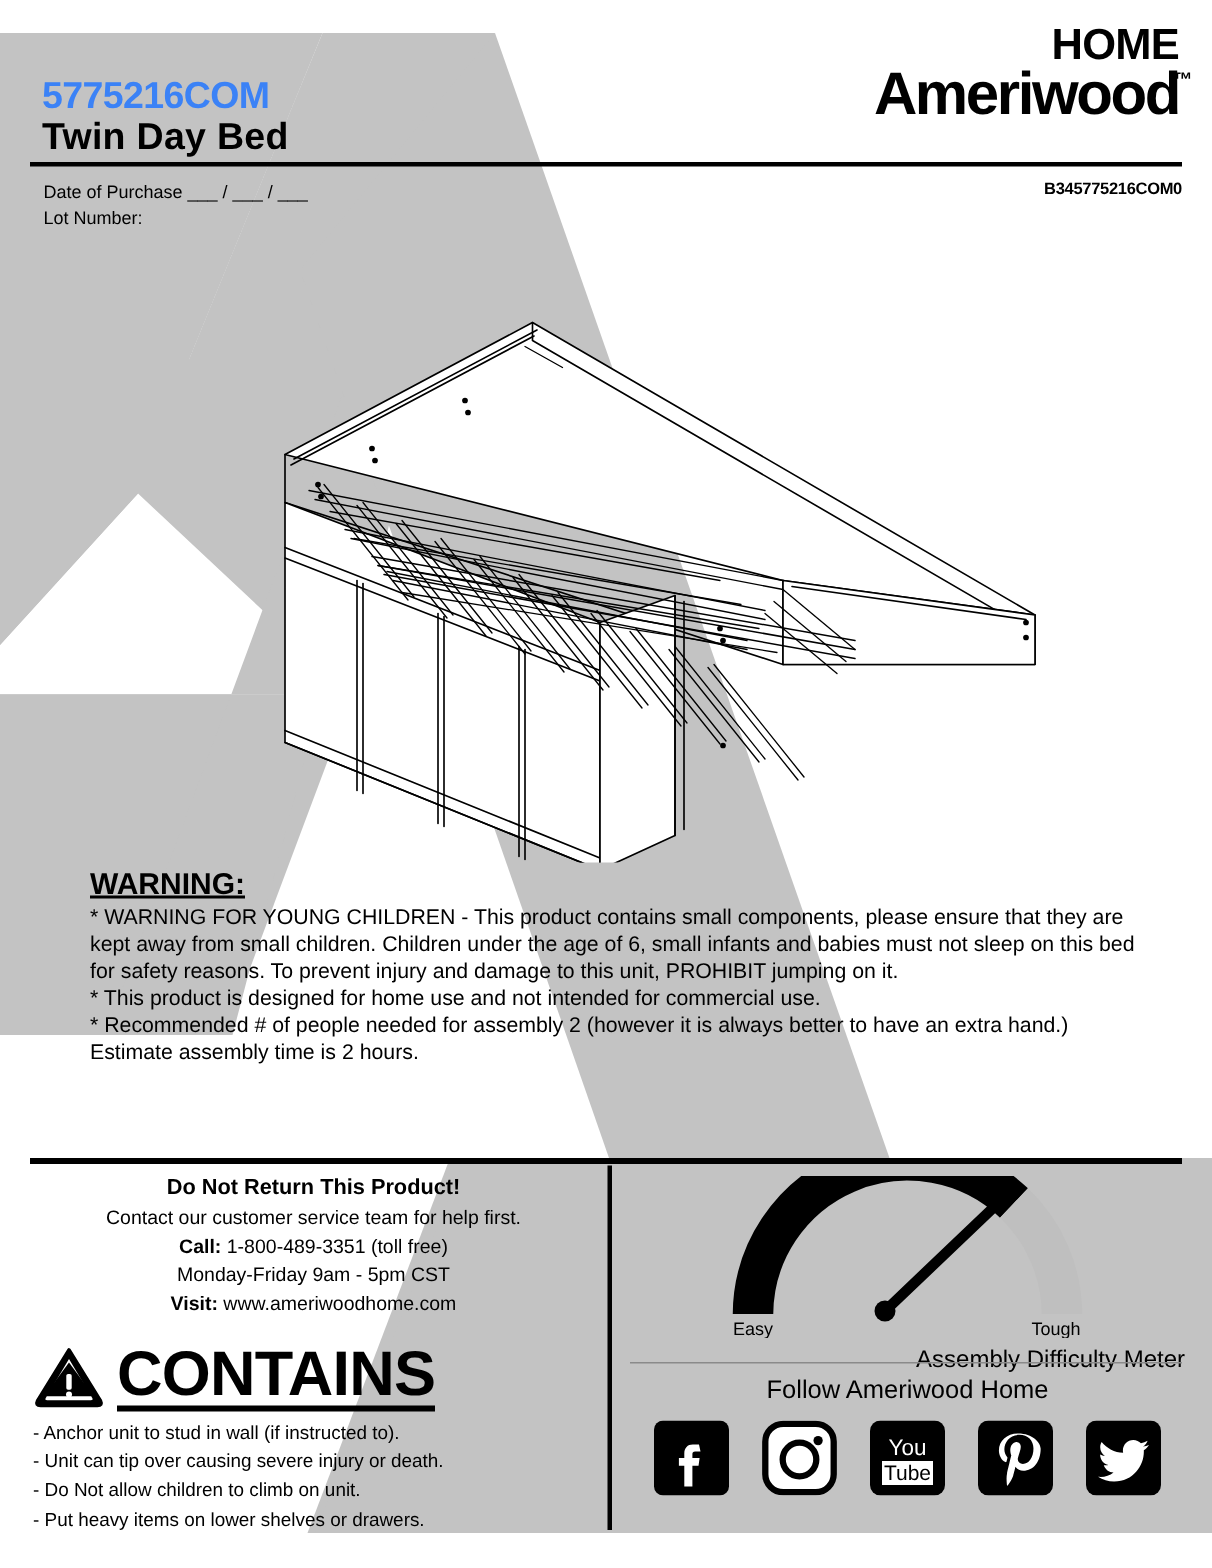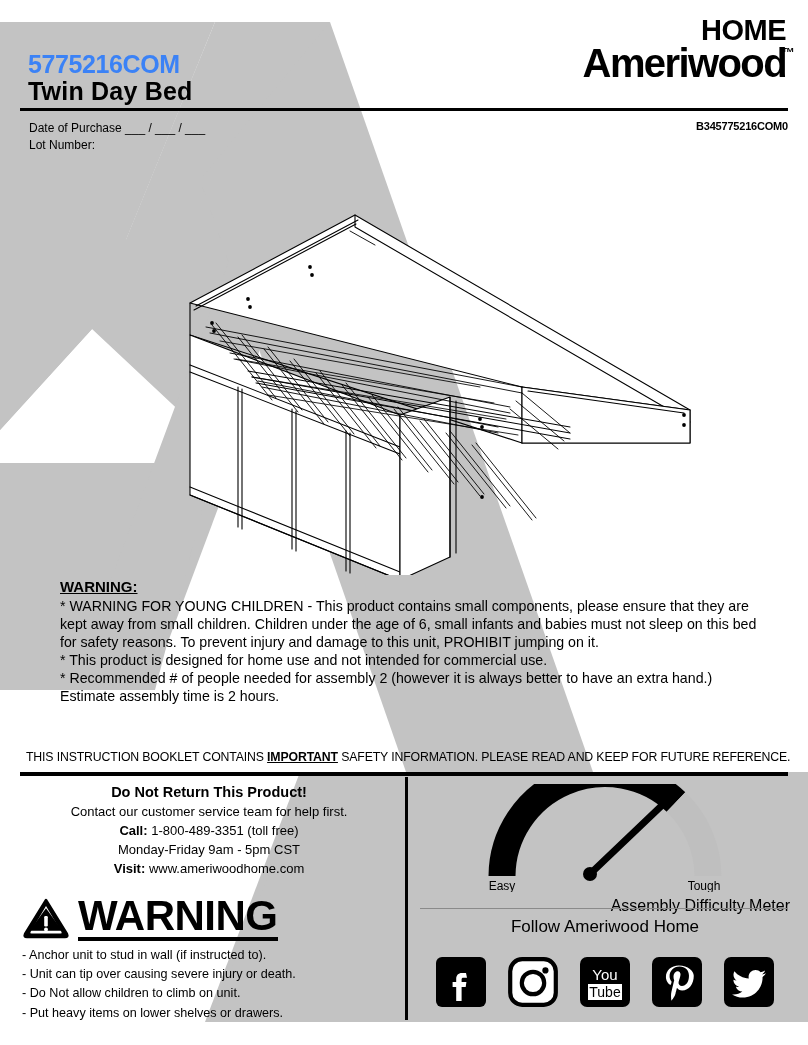--- a/index.html
+++ b/index.html
@@ -103,21 +103,21 @@
   #bed-illustration {
     left: 150px; top: 175px;
     width: 560px; height: 400px;
   }
   
   #warning-section {
     left: 60px; top: 578px;
     width: 700px;
   }
   #warning-heading {
-    font-size: 15px;
+    font-size: 20px;
     font-weight: bold;
     color: #000;
     text-decoration: underline;
     line-height: 1.25;
   }
   .warn-para {
     font-size: 14.2px;
     color: #000;
     line-height: 1.27;
     margin: 0;
@@ -201,21 +201,21 @@
     background: #8a8a8a;
   }
   #social-block {
     left: 420px; top: 917px;
     width: 370px;
     text-align: center;
   }
   #social-title {
     font-size: 17px;
     color: #000;
-    margin-bottom: 20px;
+    margin-bottom: 10px;
   }
   #social-icons {
     display: flex;
     justify-content: center;
     align-items: center;
     gap: 22px;
   }
   .social-icon { display: block; }
 </style>
 </head>
@@ -355,23 +355,20 @@
     </g>
   </svg>
 
   <div class="layer" id="warning-section">
     <div id="warning-heading">WARNING:</div>
     <p class="warn-para">* WARNING FOR YOUNG CHILDREN - This product contains small components, please ensure that they are kept away from small children. Children under the age of 6, small infants and babies must not sleep on this bed for safety reasons. To prevent injury and damage to this unit, PROHIBIT jumping on it.</p>
     <p class="warn-para">* This product is designed for home use and not intended for commercial use.</p>
     <p class="warn-para">* Recommended # of people needed for assembly 2 (however it is always better to have an extra hand.) Estimate assembly time is 2 hours.</p>
   </div>
 
-  <div class="layer" id="booklet-notice">
-    <span>THIS INSTRUCTION BOOKLET CONTAINS </span><b>IMPORTANT</b><span> SAFETY INFORMATION. PLEASE READ AND KEEP FOR FUTURE REFERENCE.</span>
-  </div>
   <div class="layer" id="notice-rule"></div>
   <div class="layer" id="divider-vert"></div>
 
   <div class="layer" id="service-block">
     <div id="service-title">Do Not Return This Product!</div>
     <div class="service-line">Contact our customer service team for help first.</div>
     <div class="service-line">
       <b>Call:</b><span> 1-800-489-3351 (toll free)</span>
     </div>
     <div class="service-line">Monday-Friday 9am - 5pm CST</div>
@@ -382,21 +379,21 @@
 
   <div class="layer" id="tipover-block">
     <div id="tipover-head">
       <svg width="48" height="42" viewBox="0 0 48 42">
         <path d="M24 3 L45 37 Q46.5 40 43 40 L5 40 Q1.5 40 3 37 Z" fill="#000" stroke="#000" stroke-width="2.4" stroke-linejoin="round"></path>
         <path d="M24 9 L39.5 35 Q40.3 36.5 38.5 36.5 L9.5 36.5 Q7.7 36.5 8.5 35 Z" fill="#fff" stroke="none"></path>
         <path d="M24 13 L39.5 35 Q40.3 36.5 38.5 36.5 L9.5 36.5 Q7.7 36.5 8.5 35 Z" fill="#000" stroke="none" transform="translate(0,-1.2) scale(1,0.96)"></path>
         <rect x="22.2" y="19" width="3.6" height="10.5" rx="1.2" fill="#fff"></rect>
         <circle cx="24" cy="32.6" r="2" fill="#fff"></circle>
       </svg>
-      <div id="tipover-word">WARNING</div>
+      <div id="tipover-word">CONTAINS</div>
     </div>
     <div id="tipover-list">
       <div class="tip-line">- Anchor unit to stud in wall (if instructed to).</div>
       <div class="tip-line">- Unit can tip over causing severe injury or death.</div>
       <div class="tip-line">- Do Not allow children to climb on unit.</div>
       <div class="tip-line">- Put heavy items on lower shelves or drawers.</div>
     </div>
   </div>
 
   <div class="layer" id="meter-block">

